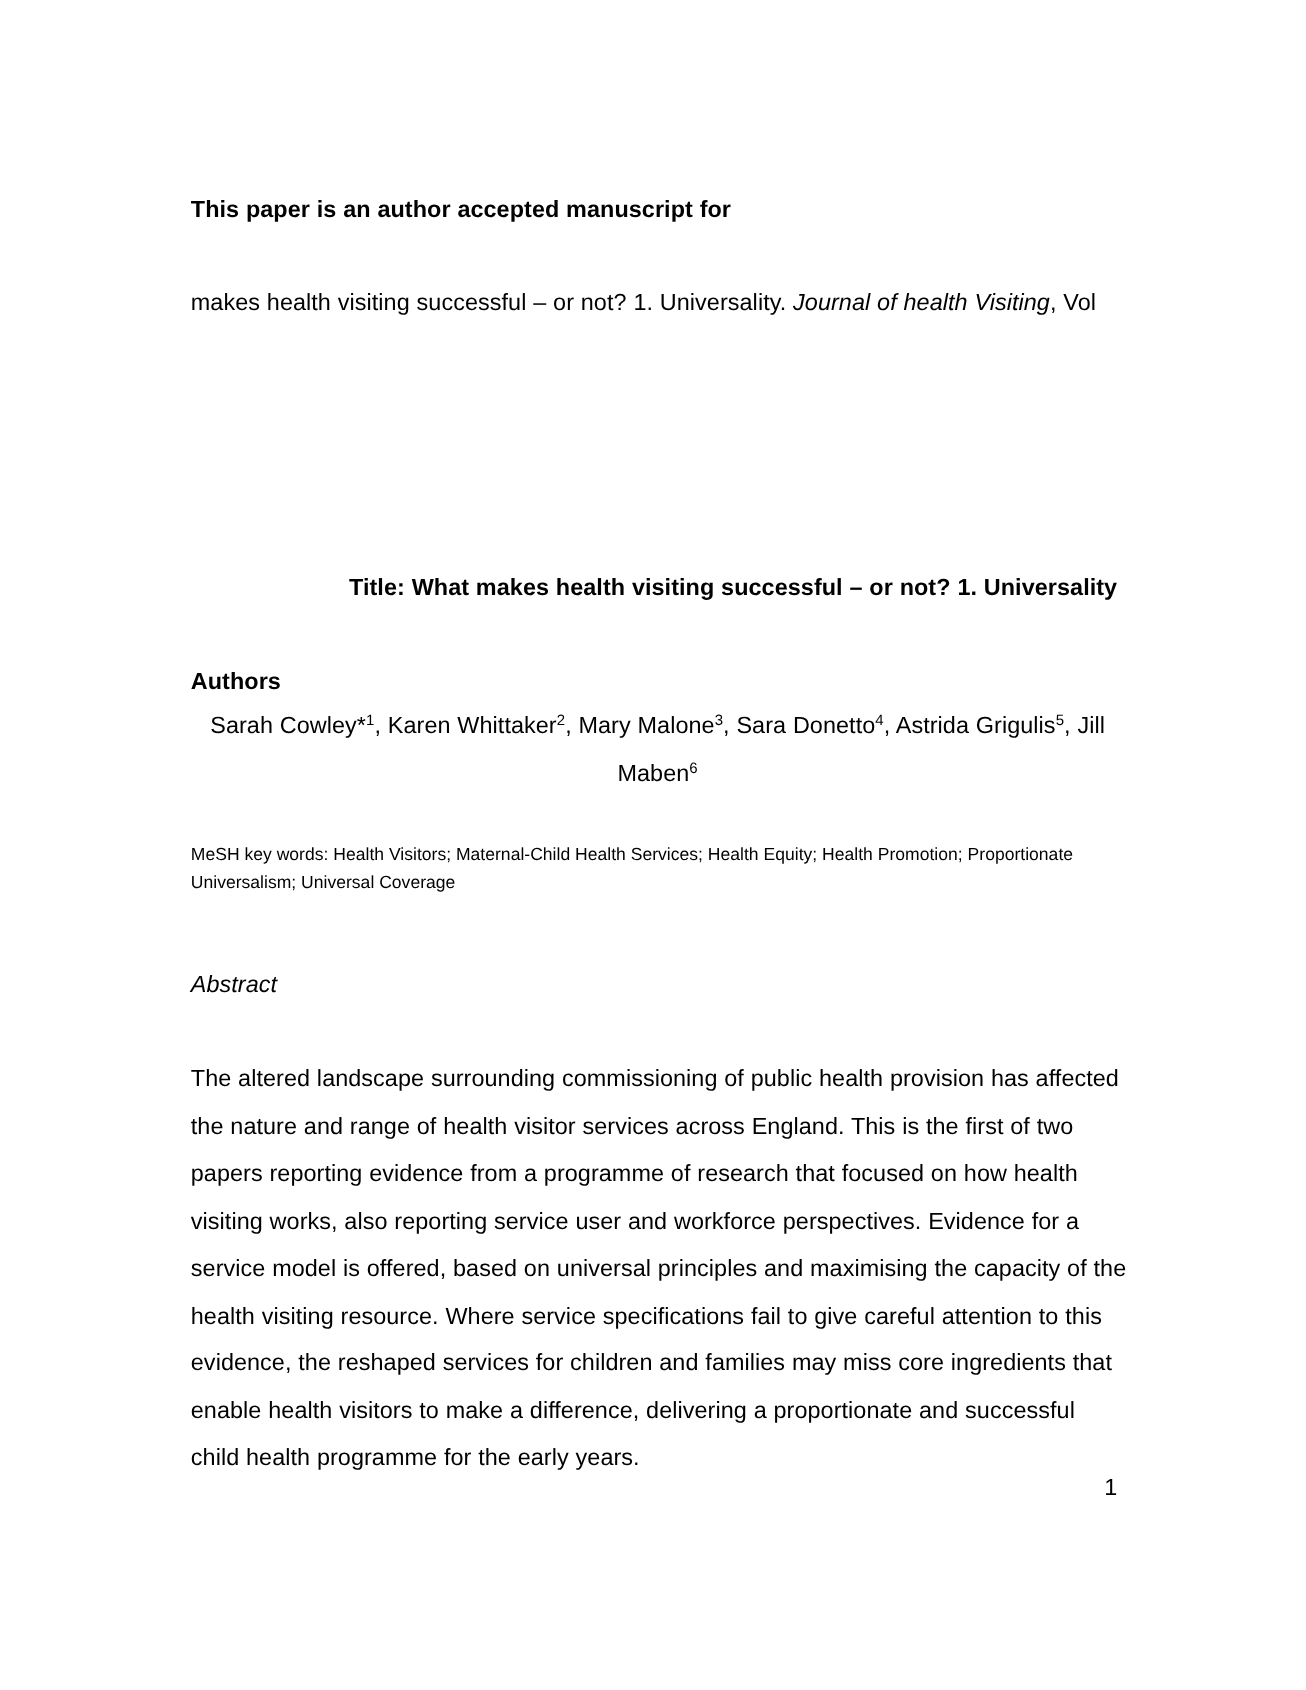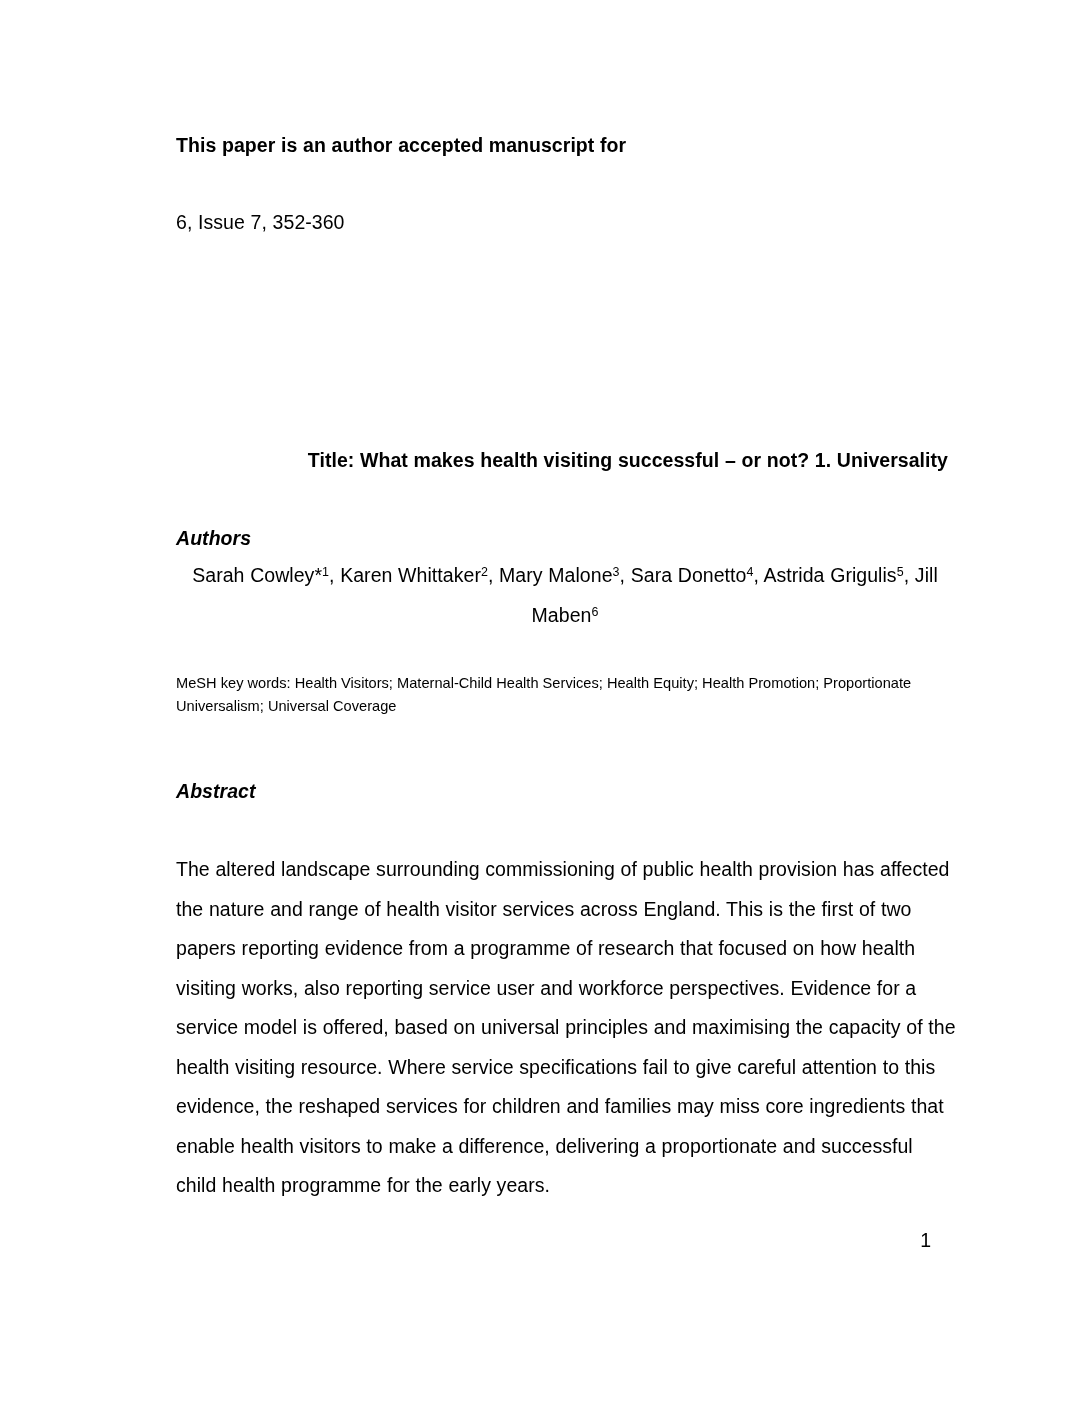--- a/index.html
+++ b/index.html
@@ -35,31 +35,31 @@
     text-align: left;
     word-spacing: 0.2px;
   }
   .bold {
     font-weight: bold;
   }
   .italic {
     font-style: italic;
   }
   .bold-italic {
-    font-weight: bold;
+    font-weight: normal;
     font-style: italic;
   }
 
   
-  .abs { position: absolute; left: 17px; }
+  .abs { position: absolute; left: 0; margin-top: 30px; }
 
   #manuscript-note     { top: 126px;  width: 772px; }
   #citation            { top: 203px;  width: 776px; }
   #paper-title         { top: 441px;  width: 772px; text-align: right; }
-  #authors-heading     { top: 519px;  width: 772px; font-style: italic; }
+  #authors-heading     { top: 519px;  width: 772px; }
   #authors-list        { top: 556px;  width: 778px; text-align: center; }
 
   #mesh-keywords {
     top: 672px;
     width: 760px;
     font-size: 14.6px;
     line-height: 23px;
     letter-spacing: 0.02px;
   }
 
@@ -88,21 +88,21 @@
 </style>
 </head>
 <body>
 
 <div class="page">
   <div class="content">
 
     <div class="abs line-block bold" id="manuscript-note">This paper is an author accepted manuscript for</div>
 
     <div class="abs line-block" id="citation">
-      <span class="doc-line">6, Issue 7, 352-360</span>
+      <span class="doc-line"><span>makes health visiting successful – or not? 1. Universality.</span> <span class="italic">Journal of health Visiting</span><span>, Vol</span></span>
     </div>
 
     <div class="abs line-block bold" id="paper-title">Title: What makes health visiting successful – or not? 1. Universality</div>
 
     <div class="abs line-block bold" id="authors-heading">Authors</div>
 
     <div class="abs line-block" id="authors-list"><span>Sarah Cowley*</span><sup>1</sup><span>, </span><span>Karen Whittaker</span><sup>2</sup><span>, </span><span>Mary Malone</span><sup>3</sup><span>, </span><span>Sara Donetto</span><sup>4</sup><span>, </span><span>Astrida Grigulis</span><sup>5</sup><span>, </span><span>Jill Maben</span><sup>6</sup></div>
 
     <div class="abs" id="mesh-keywords">MeSH key words:  Health Visitors; Maternal-Child Health Services; Health Equity; Health Promotion; Proportionate Universalism; Universal Coverage</div>
 

